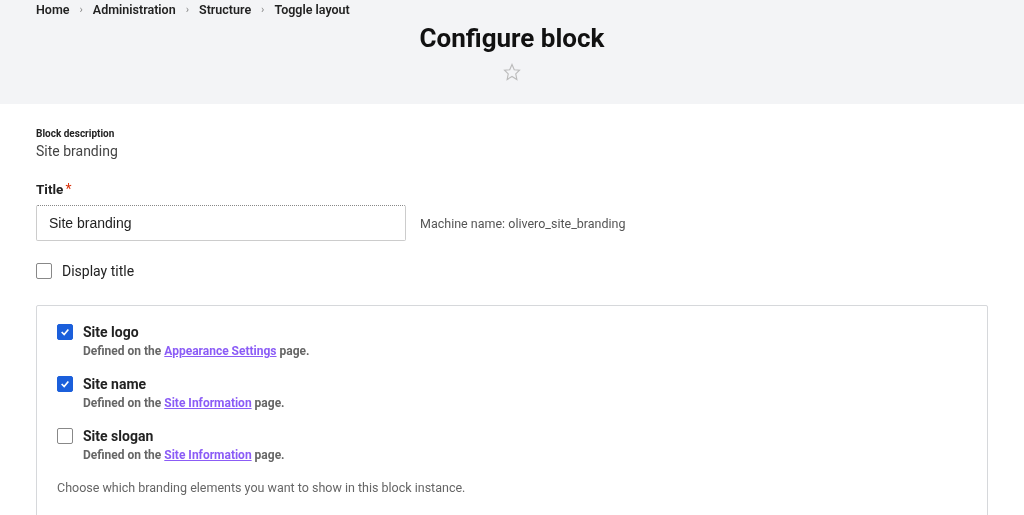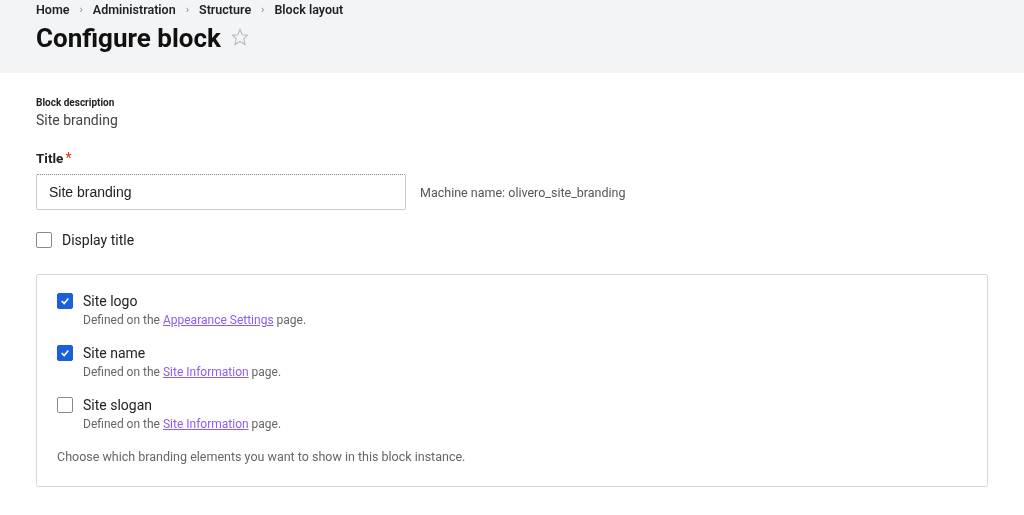--- a/index.html
+++ b/index.html
@@ -25,20 +25,21 @@
   .breadcrumb .sep {
     color: #888;
     font-weight: 400;
     font-size: 11px;
   }
   .page-title-row {
     display: flex;
     align-items: center;
     gap: 10px;
     margin-top: 6px;
+    flex-direction: column;
   }
   .page-title {
     font-size: 26px;
     font-weight: 700;
     color: #111;
   }
   .star-icon {
     color: #bbb;
   }
   .main {
@@ -122,21 +123,21 @@
     border-radius: 2px;
     margin-top: 26px;
     padding: 18px 20px 22px 20px;
   }
   .fieldset-title {
     font-weight: 700;
     font-size: 14px;
     color: #333;
     margin-bottom: 20px;
   }
-  .option-block { margin-bottom: 18px; }
+  .option-block { margin-bottom: 18px; font-weight: bold; }
   .option-desc {
     font-size: 12px;
     color: #666;
     margin-left: 26px;
     margin-top: 4px;
   }
   .option-desc a {
     color: #8b5cf6;
     text-decoration: underline;
   }
@@ -150,21 +151,21 @@
 <body>
 
 <div class="header-area">
   <div class="breadcrumb">
     <span>Home</span>
     <span class="sep">›</span>
     <span>Administration</span>
     <span class="sep">›</span>
     <span>Structure</span>
     <span class="sep">›</span>
-    <span>Block layout</span>
+    <span>Toggle layout</span>
   </div>
   <div class="page-title-row">
     <h1 class="page-title">Configure block</h1>
     <span class="star-icon">
       <svg width="18" height="18" viewBox="0 0 24 24" fill="none" stroke="currentColor" stroke-width="1.5">
           <polygon points="12 2 15 9 22 9.5 17 14.5 18.5 22 12 18 5.5 22 7 14.5 2 9.5 9 9 12 2"></polygon>
         </svg>
     </span>
   </div>
 </div>

